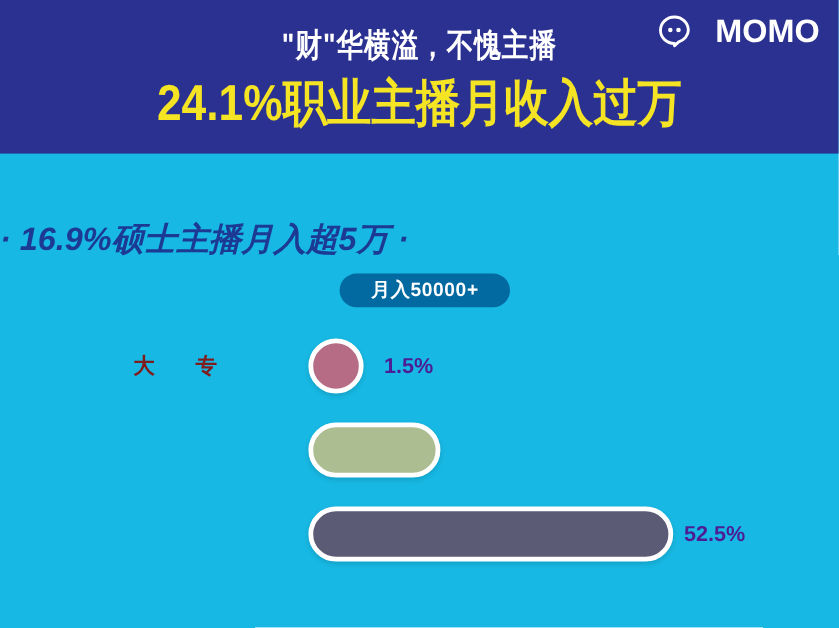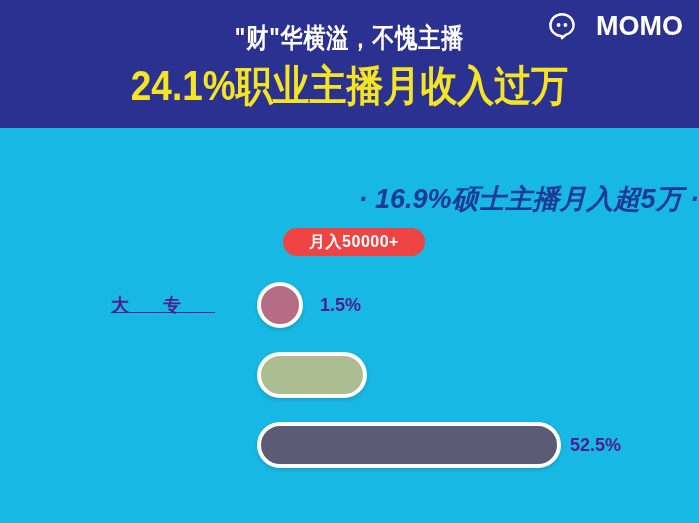--- a/index.html
+++ b/index.html
@@ -80,39 +80,39 @@
     letter-spacing: 0px;
     line-height: 28px;
   }
 
   
   .section-heading {
     position: absolute;
     left: 0;
     top: 181px;
     width: 699px;
-    text-align: right;
+    text-align: left;
     color: #1c3a94;
     font-size: 27px;
     font-style: italic;
     font-weight: bold;
     letter-spacing: 0px;
     line-height: 36px;
     white-space: nowrap;
   }
 
   
   .badge {
     position: absolute;
     left: 283px;
     top: 228px;
     width: 142px;
     height: 28px;
     border-radius: 14px;
-    background: #ef4444;
+    background: #0369a1;
     color: #ffffff;
     font-size: 16px;
     font-weight: bold;
     display: flex;
     align-items: center;
     justify-content: center;
     letter-spacing: 0.5px;
     box-sizing: border-box;
   }
 
@@ -137,25 +137,24 @@
 
   .row-label {
     position: absolute;
     left: 60px;
     top: 0;
     width: 155px;
     height: 46px;
     display: flex;
     align-items: center;
     justify-content: flex-end;
-    color: #4c1d95;
+    color: #7f1d1d;
     font-size: 18px;
     font-weight: bold;
     white-space: nowrap;
-    text-decoration: underline;
   }
   .row-label.spaced {
     letter-spacing: 34px;
     padding-right: 0px;
     text-indent: 34px;
   }
   .row-label.tight {
     letter-spacing: 1px;
   }
 

